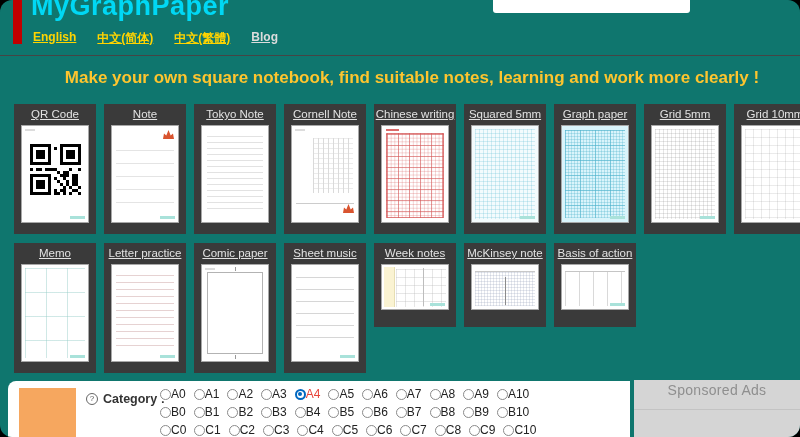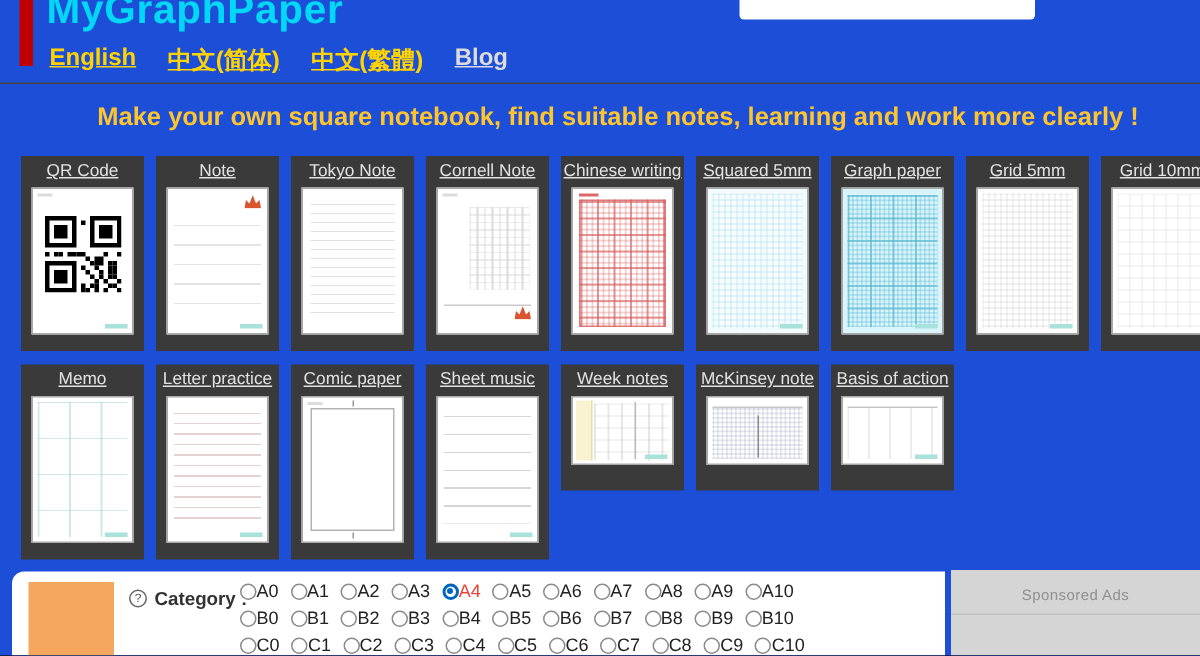--- a/index.html
+++ b/index.html
@@ -1,26 +1,26 @@
 <!DOCTYPE html>
 <html><head>
 <meta charset="utf-8">
 <style>
   * { margin:0; padding:0; box-sizing:border-box; }
   html,body { background:#000; }
   #screen {
     position:relative; width:800px; height:437px; overflow:hidden;
-    background:#1d4ed8; font-family:"Liberation Sans", sans-serif;
+    background:#0f766e; font-family:"Liberation Sans", sans-serif;border-radius:12px;
   }
   
   .red-bar { position:absolute; left:13px; top:0; width:9px; height:44px; background:#c00000; }
   .site-title { position:absolute; left:31px; top:-9px; font-size:27px; font-weight:bold; color:#00d8f5; letter-spacing:0.5px; white-space:nowrap; }
   .search-box { position:absolute; left:493px; top:0; width:197px; height:13px; background:#fff; border:none; border-radius:0 0 3px 3px; outline:none; }
   .nav { position:absolute; left:33px; top:30px; display:flex; gap:21px; }
-  .nav a { font-size:16px; font-weight:bold; color:#ffd400; text-decoration:underline; white-space:nowrap; }
+  .nav a { font-size:12px; font-weight:bold; color:#ffd400; text-decoration:underline; white-space:nowrap; }
   .nav a.muted { color:#dcdcdc; }
   .hdr-divider { position:absolute; left:0; top:55px; width:800px; height:1px; background:#454545; }
   
   .banner { position:absolute; left:12px; top:68px; width:800px; text-align:center;
     color:#fec52e; font-size:17px; font-weight:bold; white-space:nowrap; }
   
   .cards-row { position:absolute; left:14px; display:flex; gap:8px; align-items:flex-start; }
   #row1 { top:104px; }
   #row2 { top:243px; }
   .card { width:82px; background:#3a3a3a; flex:0 0 82px; text-align:center; padding-bottom:7px; }
@@ -81,21 +81,21 @@
   .radio-rows { position:absolute; left:152px; top:4px; }
   .radio-row { display:flex; align-items:center; height:18px; gap:8px; }
   .radio-item { display:inline-flex; align-items:center; gap:0; cursor:pointer; }
   .rc { width:11px; height:11px; border:1px solid #8a8a8a; border-radius:50%; background:#fff; position:relative; flex:0 0 11px; }
   .rl { font-size:12px; color:#222; }
   .radio-item.selected .rc { border:2px solid #0067c0; }
   .radio-item.selected .rc::after { content:""; position:absolute; left:1.5px; top:1.5px; width:4px; height:4px; border-radius:50%; background:#0067c0; }
   .radio-item.selected .rl { color:#e8443a; }
   
   .ads-panel { position:absolute; left:634px; top:380px; width:166px; height:57px; background:#d5d5d5; }
-  .ads-header { height:30px; border-bottom:1px solid #c3c3c3; text-align:center; padding-top:12px; font-size:10px; color:#8f8f8f; letter-spacing:0.3px; }
+  .ads-header { height:30px; border-bottom:1px solid #c3c3c3; text-align:center; padding-top:2px; font-size:14px; color:#8f8f8f; letter-spacing:0.3px; }
 </style>
 </head>
 <body>
 
 <div id="screen">
 
   <div class="red-bar"></div>
   <div class="site-title">MyGraphPaper</div>
   <input class="search-box" type="text" placeholder="" style="">
   <div class="nav">

